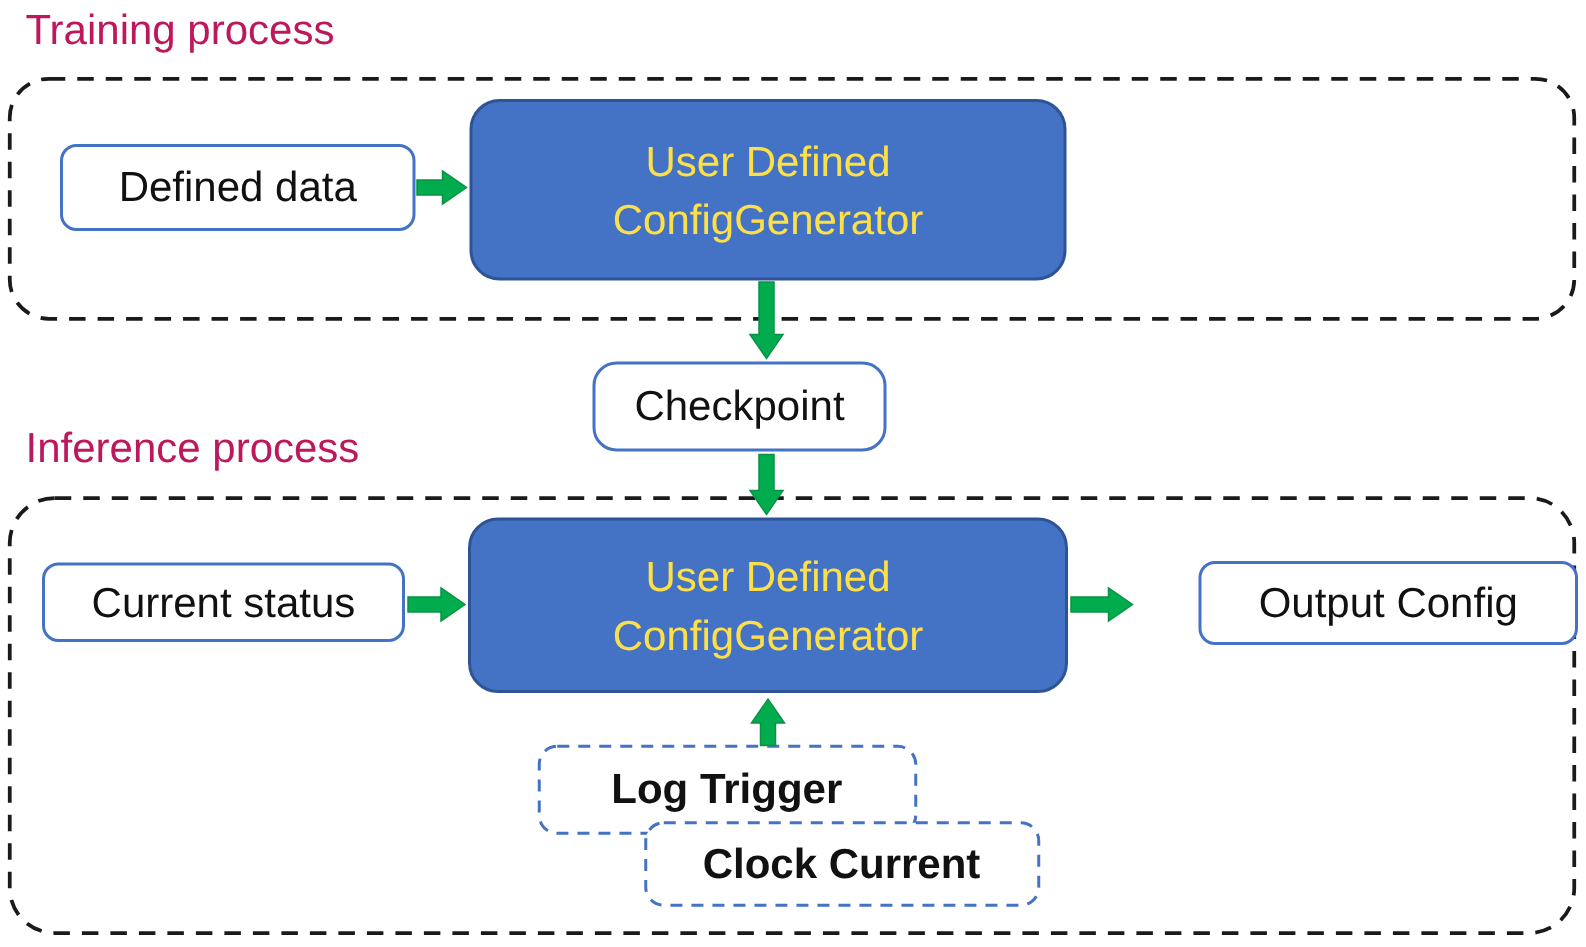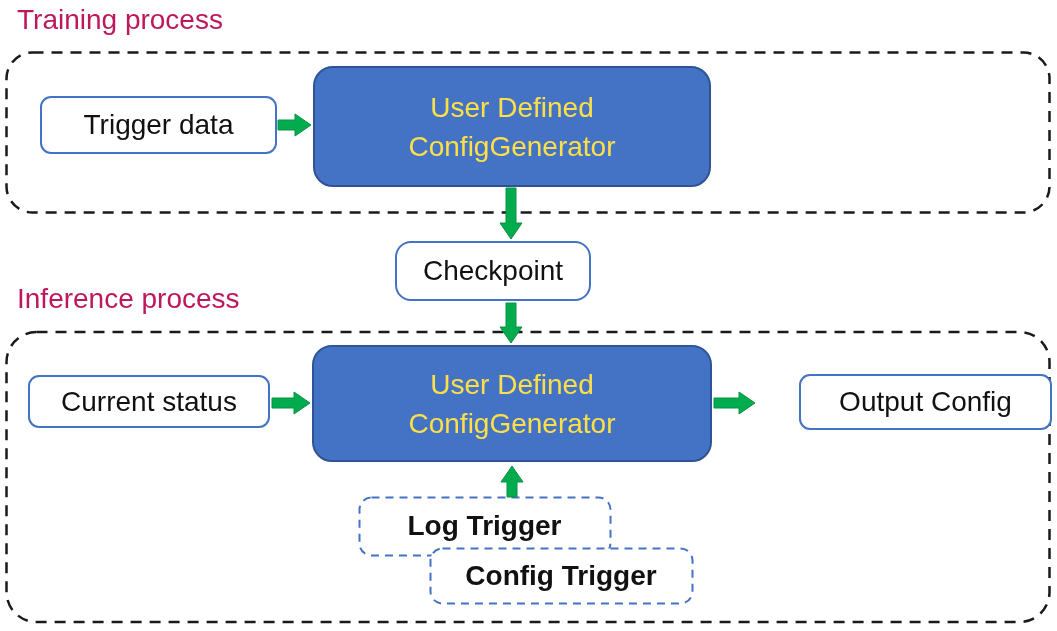--- a/index.html
+++ b/index.html
@@ -87,34 +87,34 @@
     <polygon points="506,188 506,223 500,223 511,239 522,223 516,223 516,188" fill="#00AC4E" stroke="#0A9143" stroke-width="1"></polygon>
     <polygon points="506,303 506,327 500,327 511,343 522,327 516,327 516,303" fill="#00AC4E" stroke="#0A9143" stroke-width="1"></polygon>
     <polygon points="272,398 294,398 294,392 310,403 294,414 294,408 272,408" fill="#00AC4E" stroke="#0A9143" stroke-width="1"></polygon>
     <polygon points="714,398 739,398 739,392 755,403 739,414 739,408 714,408" fill="#00AC4E" stroke="#0A9143" stroke-width="1"></polygon>
     <polygon points="507,497 507,482 501,482 512,466 523,482 517,482 517,497" fill="#00AC4E" stroke="#0A9143" stroke-width="1"></polygon>
   </svg>
 
   <div class="section-label label-training">Training process</div>
   <div class="section-label label-inference">Inference process</div>
 
-  <div class="node io-node node-training-data">Trigger data</div>
+  <div class="node io-node node-training-data">Defined data</div>
 
   <div class="node process-node node-training-gen">
     <span>User Defined</span>
     <span>ConfigGenerator</span>
   </div>
 
   <div class="node io-node node-checkpoint">Checkpoint</div>
 
   <div class="node io-node node-current-status">Current status</div>
 
   <div class="node process-node node-inference-gen">
     <span>User Defined</span>
     <span>ConfigGenerator</span>
   </div>
 
   <div class="node io-node node-output-config">Output Config</div>
 
   <div class="node trigger-label node-log-trigger">Log Trigger</div>
-  <div class="node trigger-label node-clock-trigger">Config Trigger</div>
+  <div class="node trigger-label node-clock-trigger">Clock Current</div>
 
 </div>
 
 </body></html>

